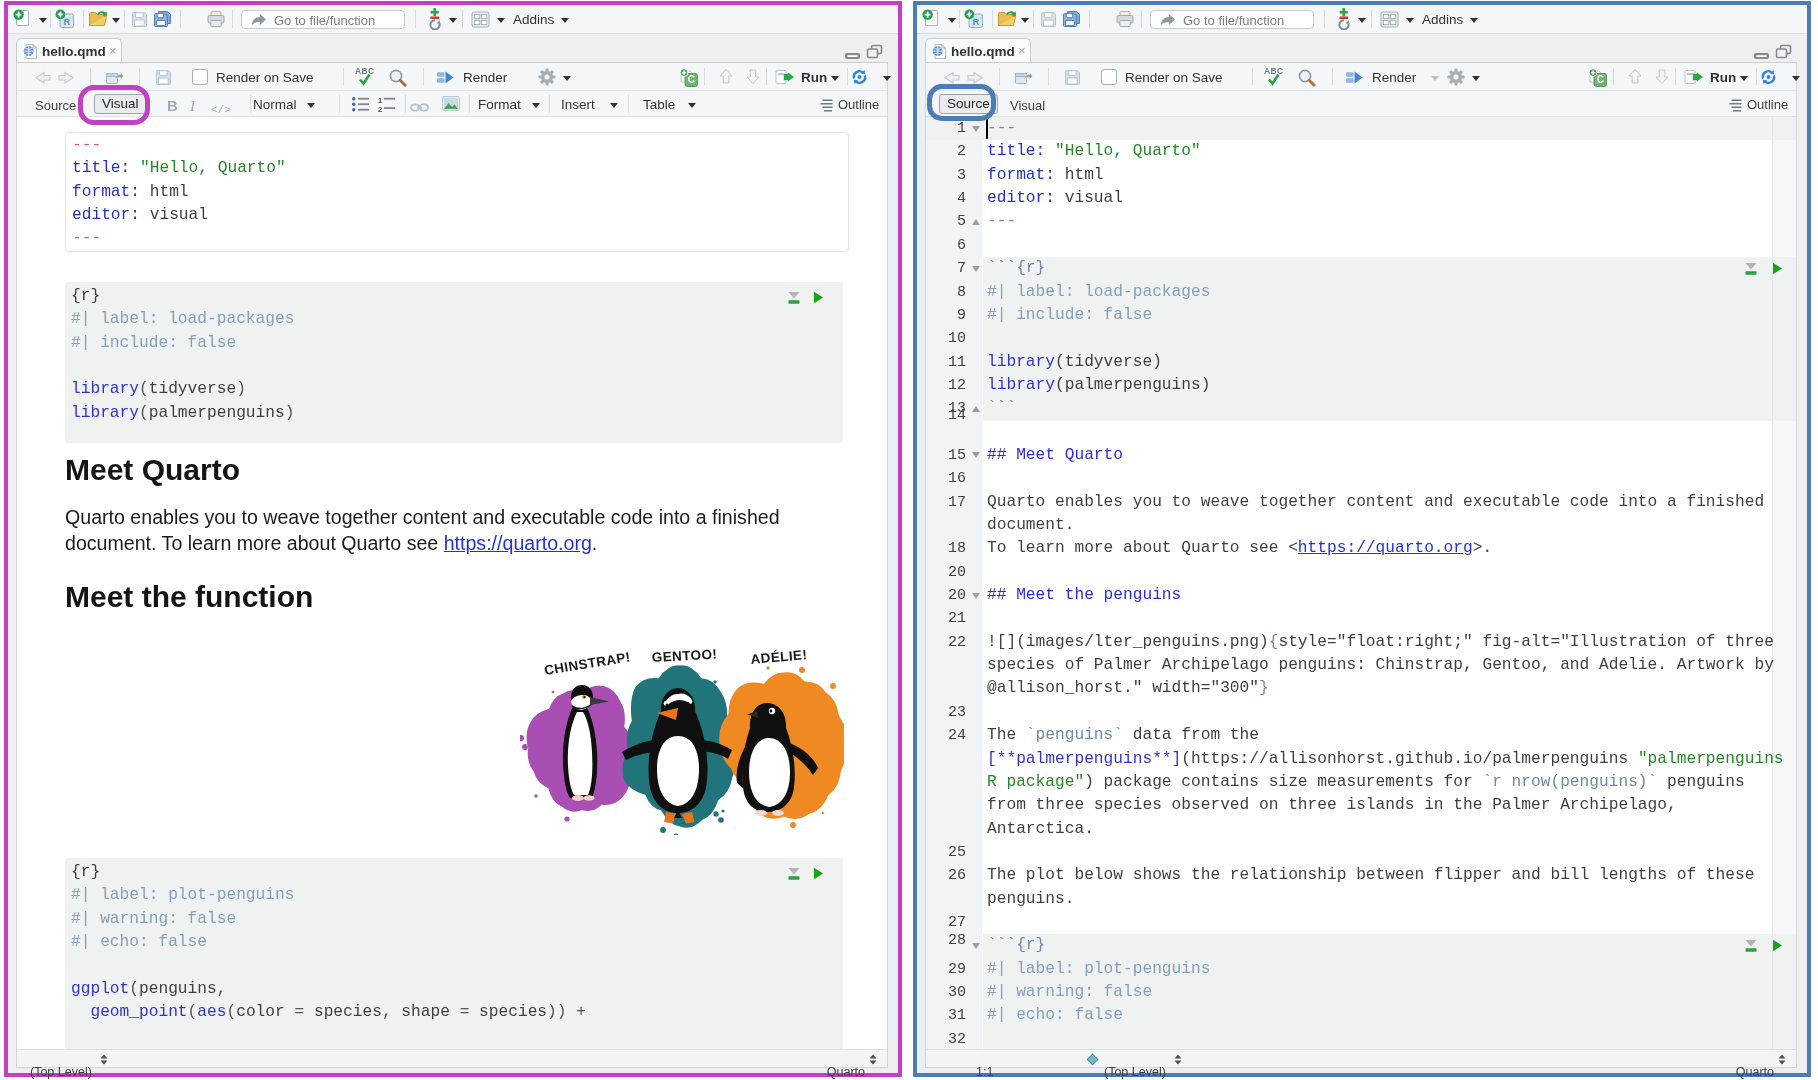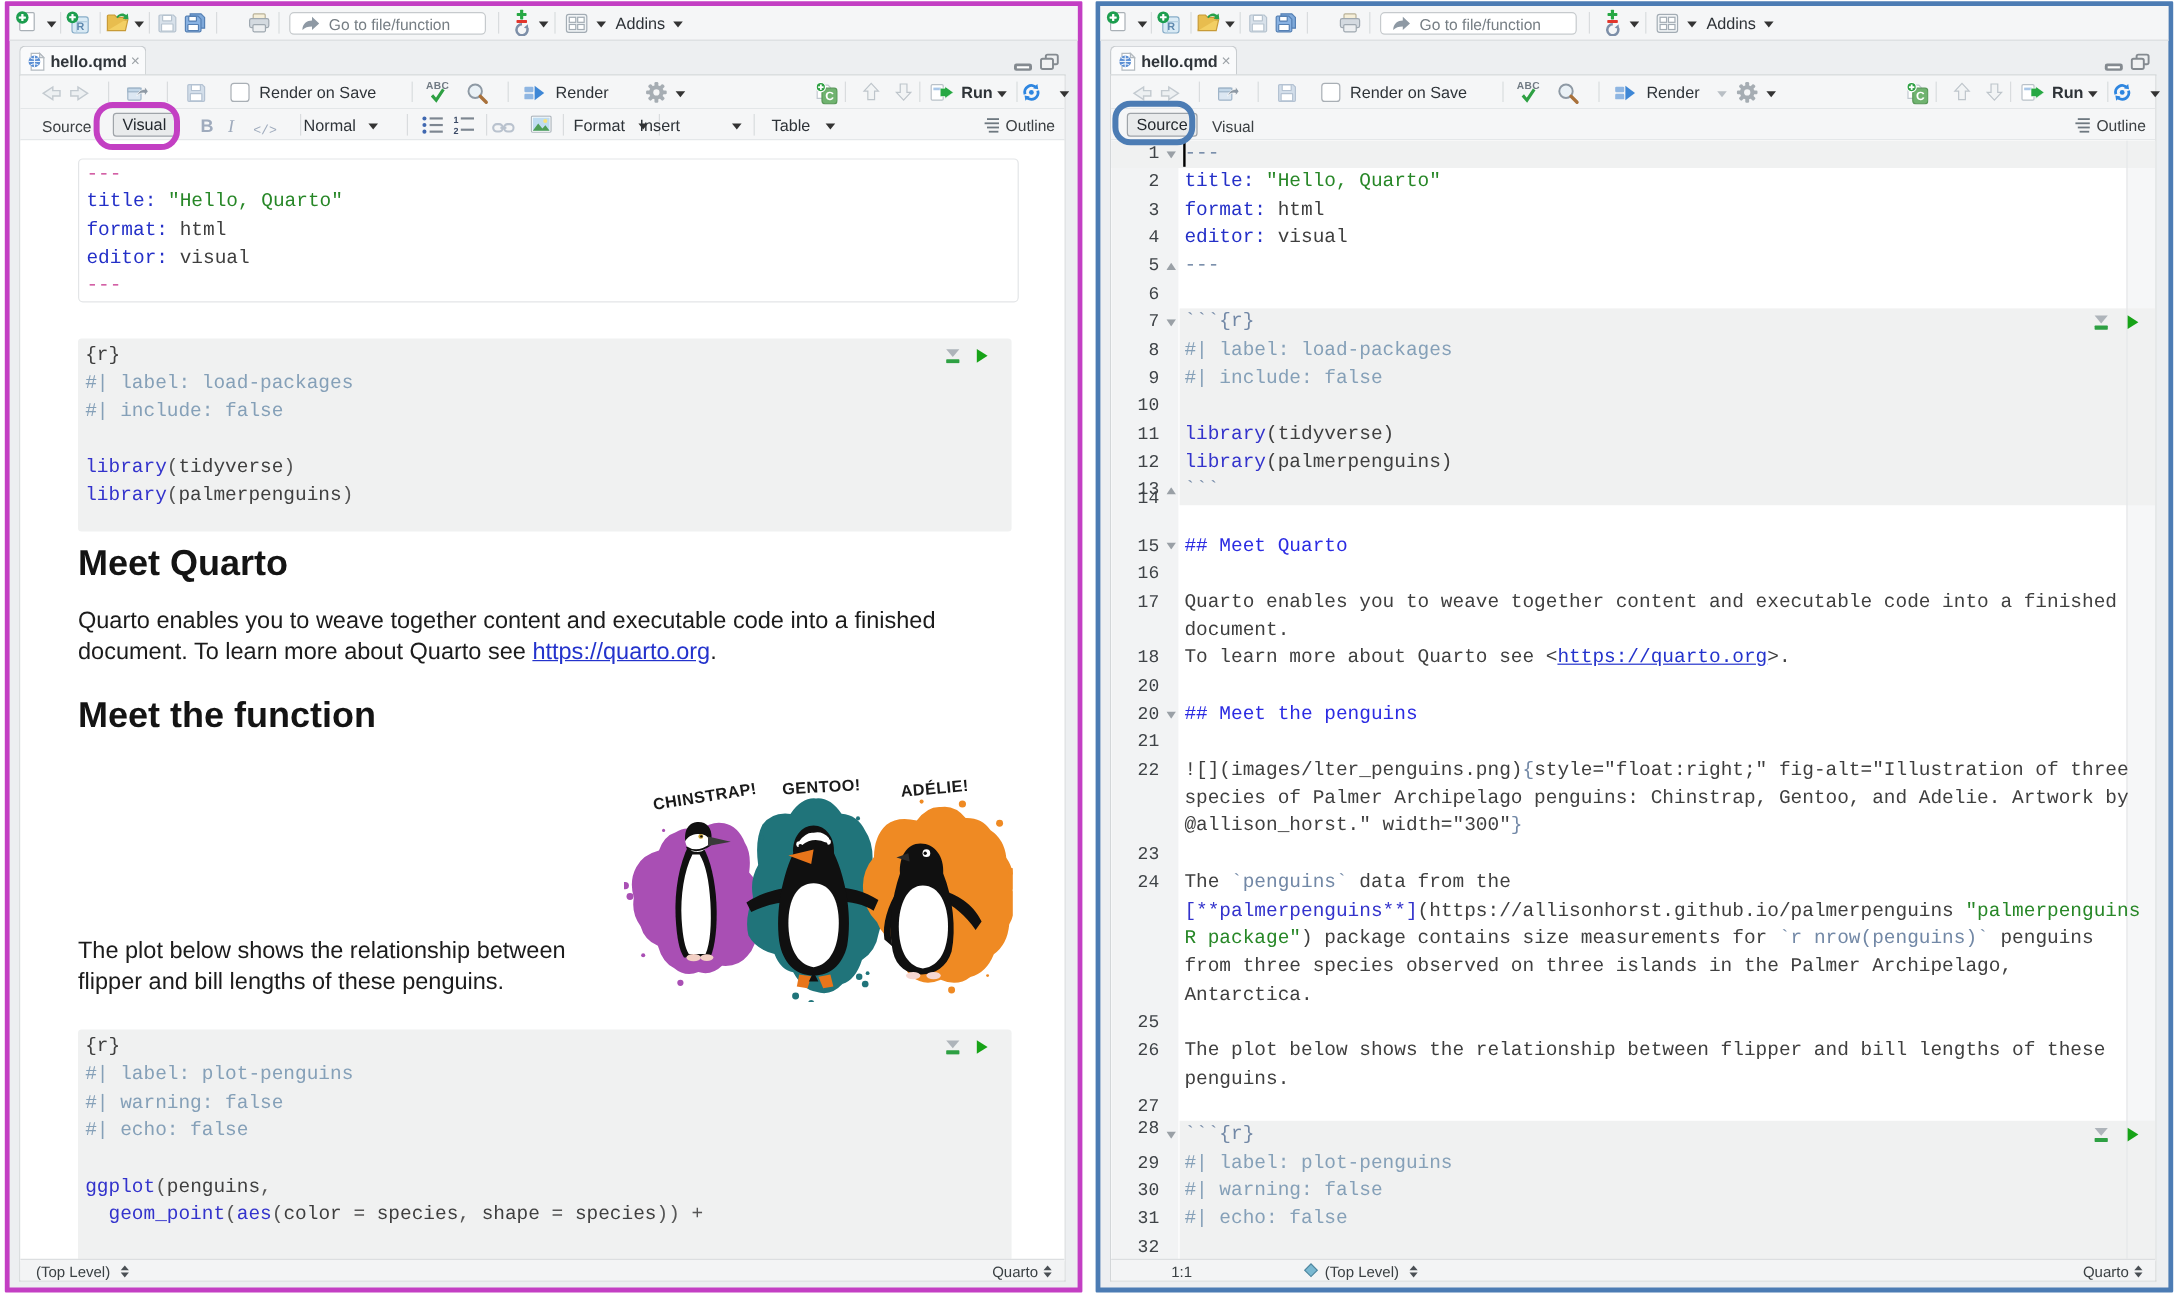--- a/index.html
+++ b/index.html
@@ -16,21 +16,21 @@
 .tbar { position:absolute; left:0; top:29px; width:100%; height:28px; }
 .tab { position:absolute; left:8px; top:4px; width:104px; height:24px; background:#F9FAFB; border:1px solid #C9CDD0; border-bottom:none; border-radius:5px 5px 0 0; }
 .tabname { position:absolute; left:25px; top:5px; font-size:13.5px; font-weight:bold; color:#30353A; }
 .tabx { position:absolute; left:92px; top:4px; font-size:13px; color:#9CA2A7; }
 .pane { position:absolute; left:8px; top:57px; width:872px; height:1006px; background:#fff; border:1px solid #D3D6D8; border-top:1px solid #C9CDD0; box-sizing:border-box; }
 .etb { position:absolute; left:0; top:0; width:100%; height:28px; background:#F5F6F7; border-bottom:1px solid #E3E6E8; box-sizing:border-box; }
 .svrow { position:absolute; left:0; top:28px; width:100%; height:26px; background:#F5F6F7; border-bottom:1px solid #E0E3E5; box-sizing:border-box; }
 .svtxt { font-size:13px; color:#3C4043; }
 .svbtn { position:absolute; top:3px; height:18px; padding:0 7px; background:#E9EBEC; border:1px solid #9FA4A9; border-radius:3px; font-size:13.5px; color:#24292E; line-height:18px; }
 .sbar { position:absolute; left:0; bottom:0; width:100%; height:18px; background:#F3F4F5; border-top:1px solid #DCDEE0; box-sizing:border-box; }
-.sbtxt { font-size:12.5px; color:#3A4043; }
+.sbtxt { font-size:12.5px; color:#3A4043;margin-top:12px; }
 
 .vcontent { position:absolute; left:0; top:54px; width:870px; height:934px; background:#fff; overflow:hidden; }
 .ybox { position:absolute; left:48px; top:15px; width:776px; height:117px; border:1px solid #E3E5E7; border-radius:4px; padding:1px 0 0 6px; }
 .gbox { position:absolute; left:48px; width:778px; background:#F0F1F1; border-radius:3px; padding-top:3px; padding-left:6px; box-sizing:border-box; overflow:hidden; }
 .mono16 { font-family:"Liberation Mono",monospace; font-size:16.2px; color:#3F3F3F; }
 .cl { height:23.35px; line-height:23.35px; white-space:pre; }
 .h2 { position:absolute; left:48px; font-size:30px; font-weight:bold; color:#141414; }
 .para { position:absolute; left:48px; font-size:19.6px; line-height:26.2px; color:#1C1C1C; }
 .chip { font-family:"Liberation Mono",monospace; font-size:13px; background:#F4F5F5; border-radius:3px; padding:1px 4px; color:#333; line-height:15px; display:inline-block; }
 .lk { color:#2433CC; text-decoration:underline; }
@@ -273,21 +273,21 @@
         <div class="abs" style="left:425px;top:5px"><svg width="18" height="15" viewBox="0 0 18 15">
 <rect x=".8" y=".8" width="16.4" height="13.4" rx="1" fill="#fff" stroke="#AFB7BE"></rect>
 <rect x="2" y="2" width="14" height="11" fill="#BFDCF0"></rect>
 <path d="M2 13 l4.5-6 3.5 4 2.5-2.6 3.5 4.6z" fill="#4D9E57"></path>
 <circle cx="12.4" cy="4.8" r="1.7" fill="#F6E27A"></circle>
 </svg></div>
         <div class="vsep" style="left:452px;top:4px;height:18px"></div>
         <div class="abs tbtxt" style="left:461px;top:6px">Format</div>
         <div class="caret" style="left:515px;top:12px;border-top-color:#333"></div>
         <div class="vsep" style="left:532px;top:4px;height:18px"></div>
-        <div class="abs tbtxt" style="left:516px;top:6px">Insert</div>
+        <div class="abs tbtxt" style="left:544px;top:6px">Insert</div>
         <div class="caret" style="left:593px;top:12px;border-top-color:#333"></div>
         <div class="vsep" style="left:611px;top:4px;height:18px"></div>
         <div class="abs tbtxt" style="left:626px;top:6px">Table</div>
         <div class="caret" style="left:671px;top:12px;border-top-color:#333"></div>
         <div class="abs" style="left:803px;top:7px"><svg width="15" height="13" viewBox="0 0 15 13">
 <rect x="2.5" y="0.5" width="10" height="1.5" fill="#6E7880"></rect>
 <rect x="0.5" y="4" width="12" height="1.5" fill="#6E7880"></rect>
 <rect x="2.5" y="7.5" width="10" height="1.5" fill="#6E7880"></rect>
 <rect x="4" y="11" width="8" height="1.5" fill="#6E7880"></rect>
 </svg></div>
@@ -389,21 +389,20 @@
 <path d="M237,69 L227,72.5 L238,76 Z" fill="#2A2A2A"></path>
 <circle cx="252" cy="69" r="3.2" fill="#fff"></circle>
               <circle cx="251" cy="69" r="1.4" fill="#101010"></circle>
 <ellipse cx="241" cy="171" rx="6" ry="3" fill="#F6D7D2"></ellipse>
               <ellipse cx="258" cy="171" rx="6" ry="3" fill="#F6D7D2"></ellipse>
 </g>
             <text x="25" y="33" transform="rotate(-9 25 33)" class="plbl" font-size="10.5">CHINSTRAP!</text>
             <text x="132" y="20" transform="rotate(-3 132 20)" class="plbl" font-size="12">GENTOO!</text>
             <text x="231" y="22" transform="rotate(-5 231 22)" class="plbl" font-size="11.5">ADÉLIE!</text>
           </svg></div>
-        <div class="para" style="top:662px">The plot below shows the relationship between<br>flipper and bill lengths of these penguins.</div>
         <div class="gbox" style="top:741px;height:193px">
           <div class="mono16">
             <div class="cl"><span class="tx">{r}</span></div>
             <div class="cl"><span class="cm">#| label: plot-penguins</span></div>
             <div class="cl"><span class="cm">#| warning: false</span></div>
             <div class="cl"><span class="cm">#| echo: false</span></div>
             <div class="cl"> </div>
             <div class="cl"><span class="fn">ggplot</span><span class="pa">(</span><span class="tx">penguins</span><span class="pa">,</span></div>
             <div class="cl"><span class="tx">  <span class="fn">geom_point</span><span class="pa">(</span><span class="fn">aes</span><span class="pa">(</span>color <span class="pa">=</span> species<span class="pa">,</span> shape <span class="pa">=</span> species<span class="pa">))</span> <span class="pa">+</span></span></div>
           </div>

